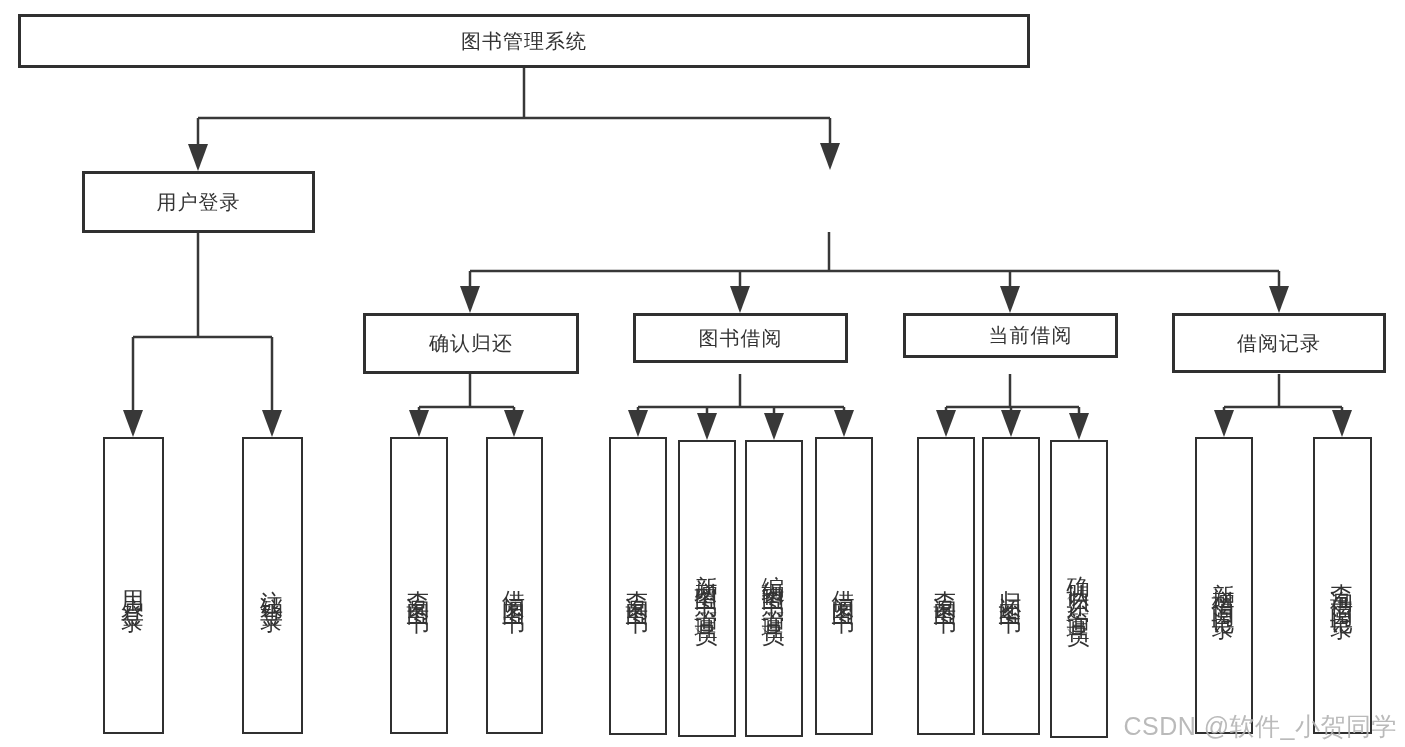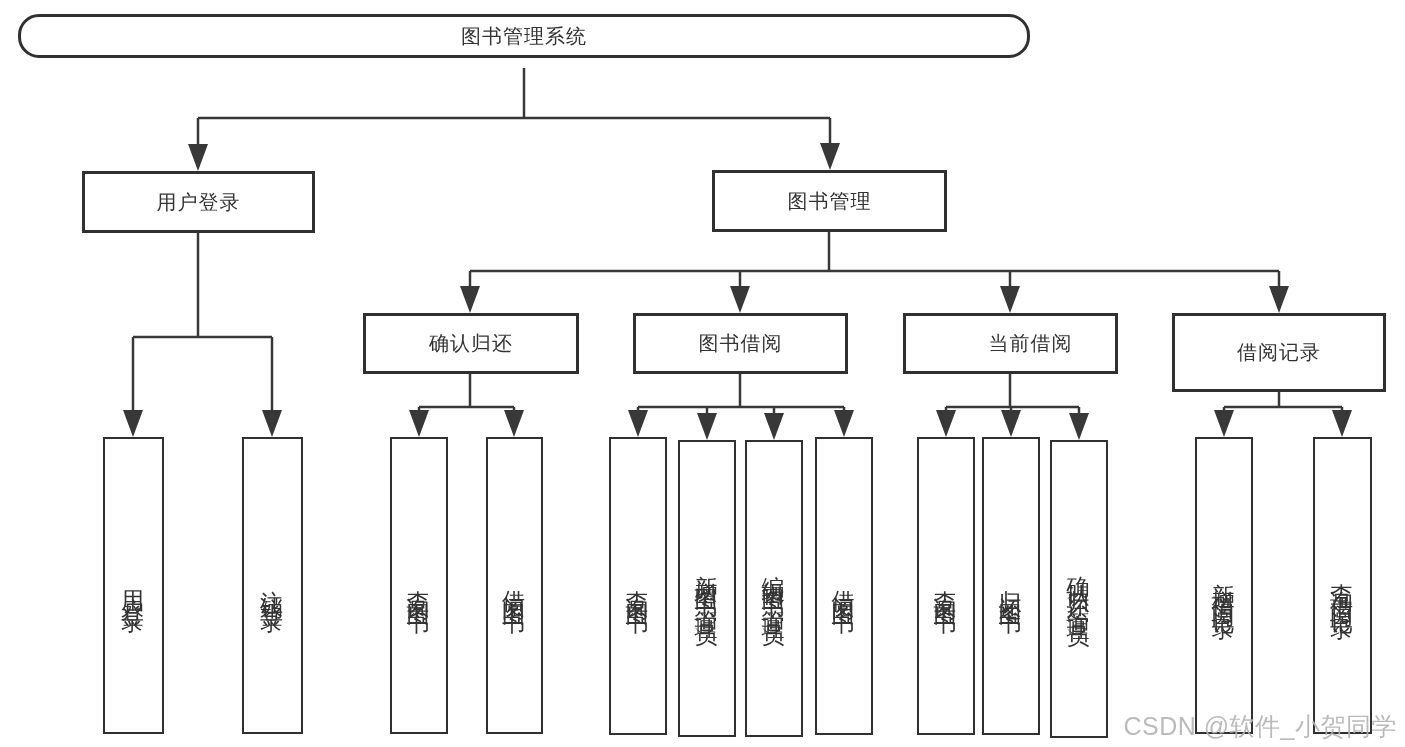--- a/index.html
+++ b/index.html
@@ -123,41 +123,38 @@
       <polygon points="764,413 784,413 774,440"></polygon>
       <polygon points="834,410 854,410 844,437"></polygon>
       <polygon points="936,410 956,410 946,437"></polygon>
       <polygon points="1001,410 1021,410 1011,437"></polygon>
       <polygon points="1069,413 1089,413 1079,440"></polygon>
       <polygon points="1214,410 1234,410 1224,437"></polygon>
       <polygon points="1332,410 1352,410 1342,437"></polygon>
     </g>
   </svg>
 
-  <div class="hbox" style="left:18px; top:14px; width:1012px; height:44px;border-radius:21px;">
+  <div class="hbox" style="left:18px; top:14px; width:1012px; height:54px;">
     <span>图书管理系统</span>
   </div>
 
   <div class="hbox" style="left:82px; top:171px; width:233px; height:62px;">
     <span>用户登录</span>
   </div>
-  <div class="hbox" style="left:712px; top:170px; width:235px; height:62px;">
-    <span>图书管理</span>
-  </div>
 
   <div class="hbox" style="left:363px; top:313px; width:216px; height:61px;">
     <span>确认归还</span>
   </div>
-  <div class="hbox" style="left:633px; top:313px; width:215px; height:61px;">
+  <div class="hbox" style="left:633px; top:313px; width:215px; height:50px;">
     <span>图书借阅</span>
   </div>
-  <div class="hbox" style="left:903px; top:313px; width:215px; height:61px;padding-left:40px;">
+  <div class="hbox" style="left:903px; top:313px; width:215px; height:45px;padding-left:40px;">
     <span>当前借阅</span>
   </div>
-  <div class="hbox" style="left:1172px; top:313px; width:214px; height:79px;">
+  <div class="hbox" style="left:1172px; top:313px; width:214px; height:60px;">
     <span>借阅记录</span>
   </div>
 
   <div class="vbox" style="left:103px; top:437px; width:61px; height:297px;">
     <span class="vtext">用户登录</span>
   </div>
   <div class="vbox" style="left:242px; top:437px; width:61px; height:297px;">
     <span class="vtext">注销登录</span>
   </div>
 

